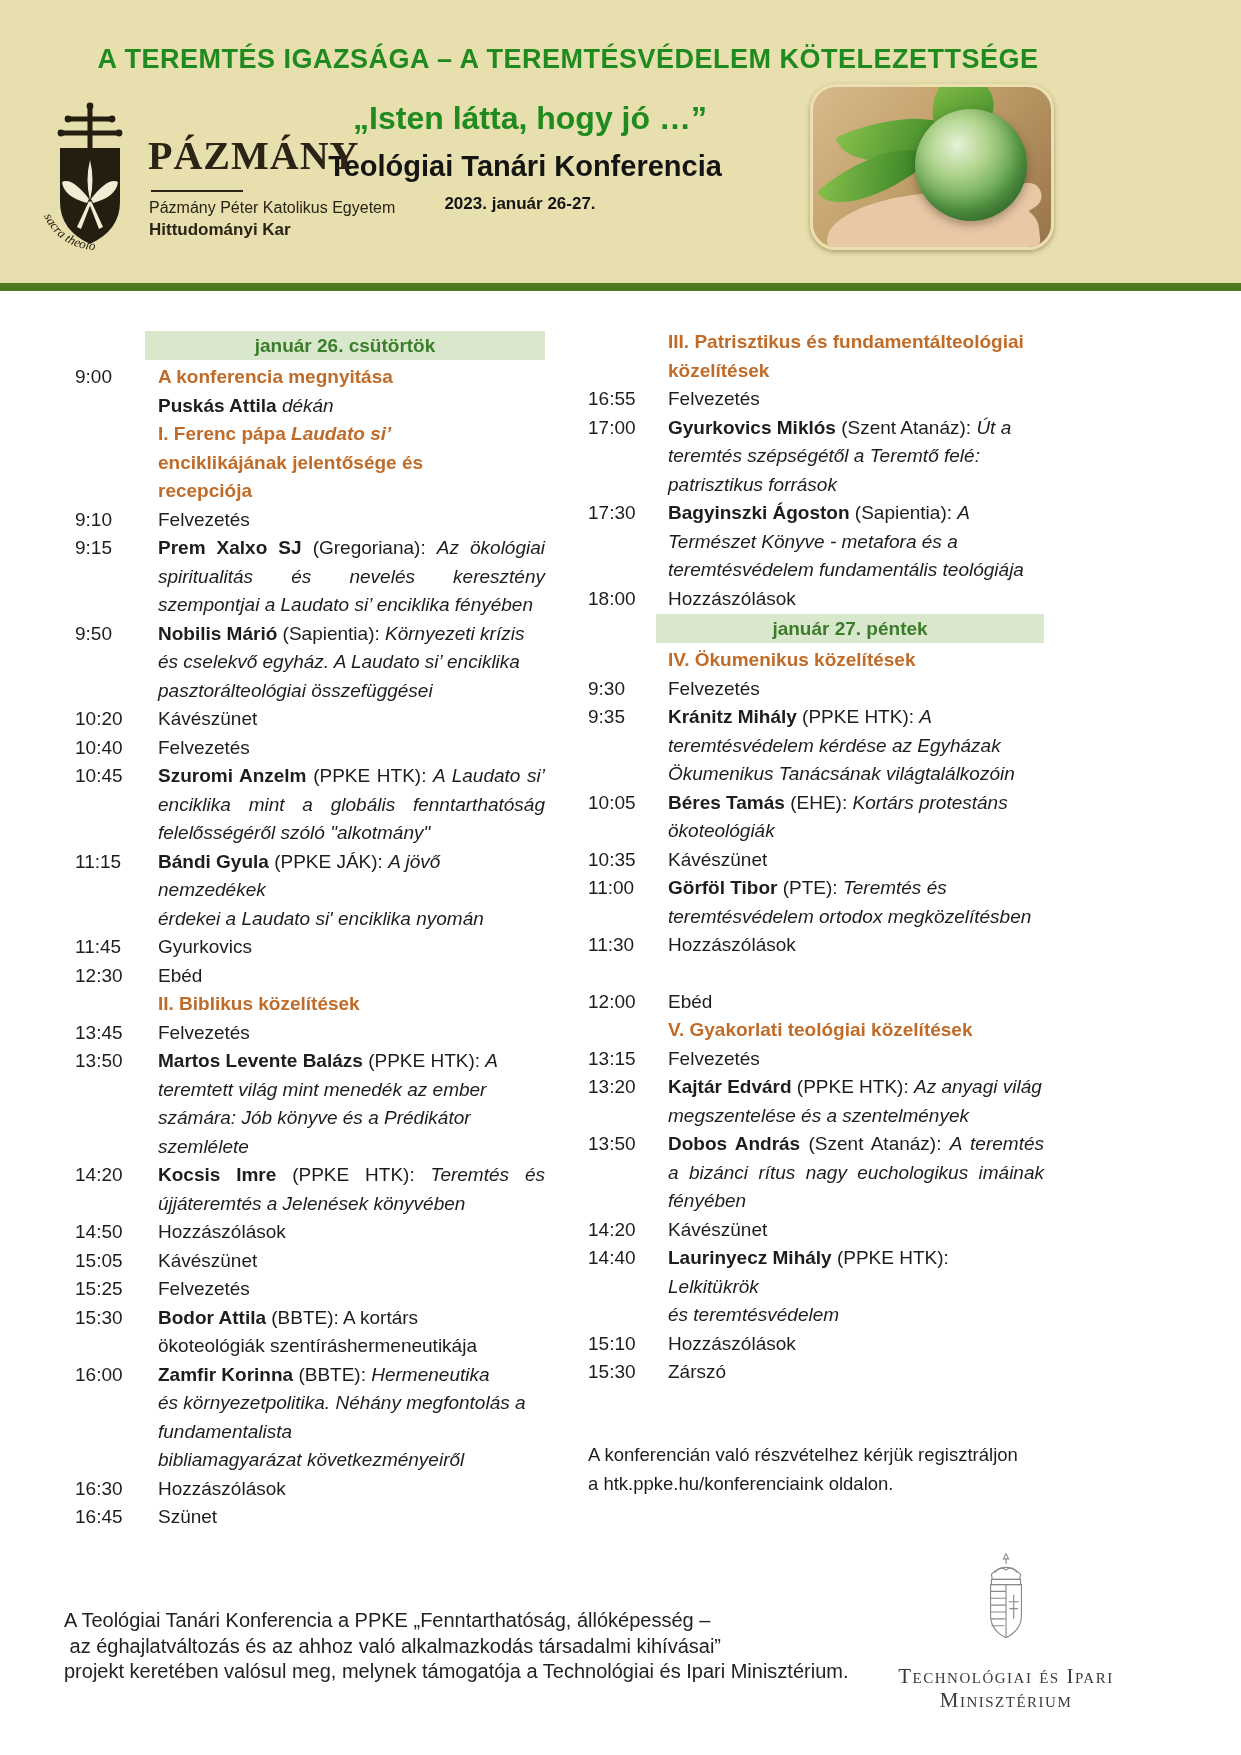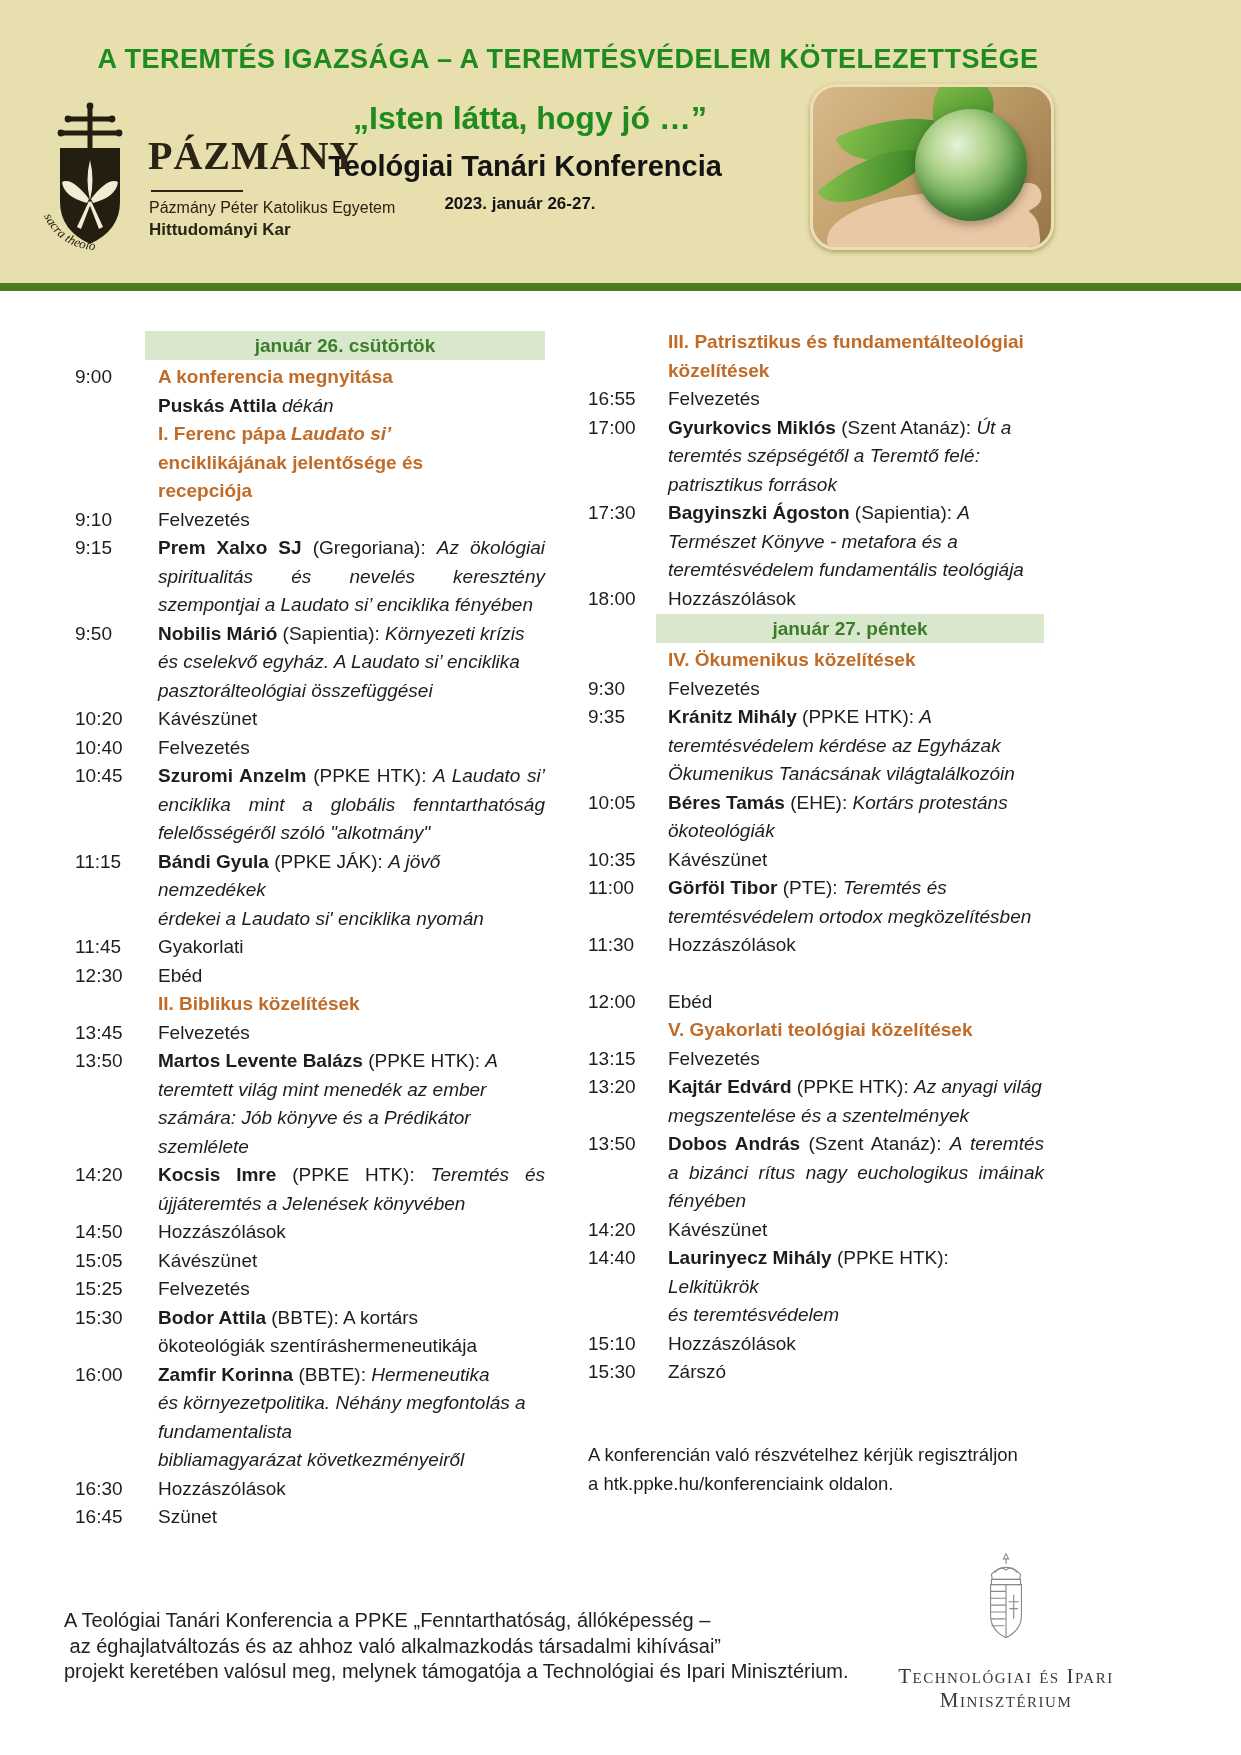--- a/index.html
+++ b/index.html
@@ -155,21 +155,21 @@
       <div class="srow">
         <div class="time">10:45</div>
         <div class="content justify"><span class="fb">Szuromi Anzelm</span><span class=""> (PPKE HTK): </span><span class="fi">A Laudato si’ enciklika mint a globális fenntarthatóság felelősségéről szóló "alkotmány"</span></div>
       </div>
       <div class="srow">
         <div class="time">11:15</div>
         <div class="content"><span class="fb">Bándi Gyula</span><span class=""> (PPKE JÁK): </span><span class="fi">A jövő nemzedékek<br>érdekei a Laudato si' enciklika nyomán</span></div>
       </div>
       <div class="srow">
         <div class="time">11:45</div>
-        <div class="content"><span class="">Gyakorlati</span></div>
+        <div class="content"><span class="">Gyurkovics</span></div>
       </div>
       <div class="srow">
         <div class="time">12:30</div>
         <div class="content"><span class="">Ebéd</span></div>
       </div>
       <div class="srow">
         <div class="time"></div>
         <div class="content sect"><span class="fb fo">II. Biblikus közelítések</span></div>
       </div>
       <div class="srow">

